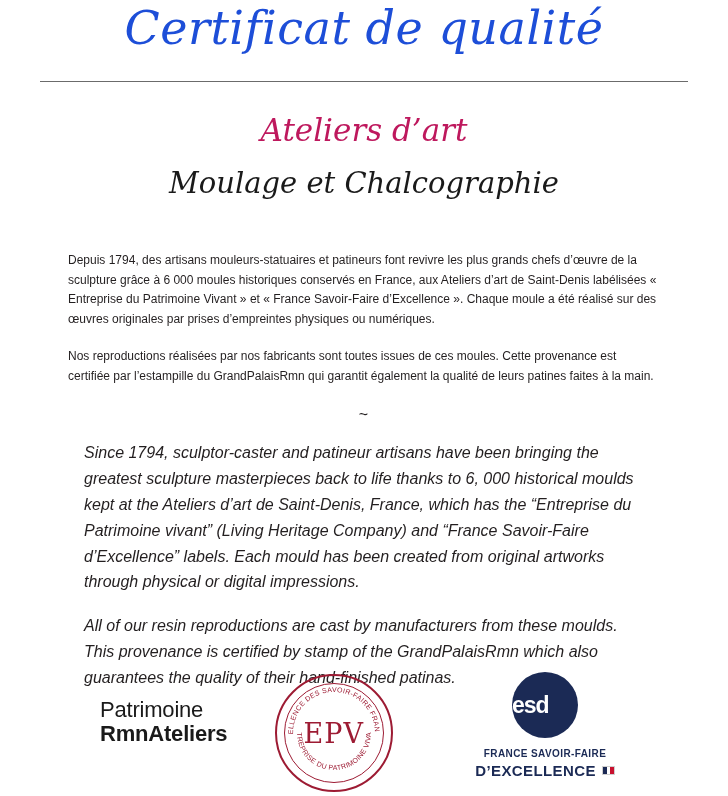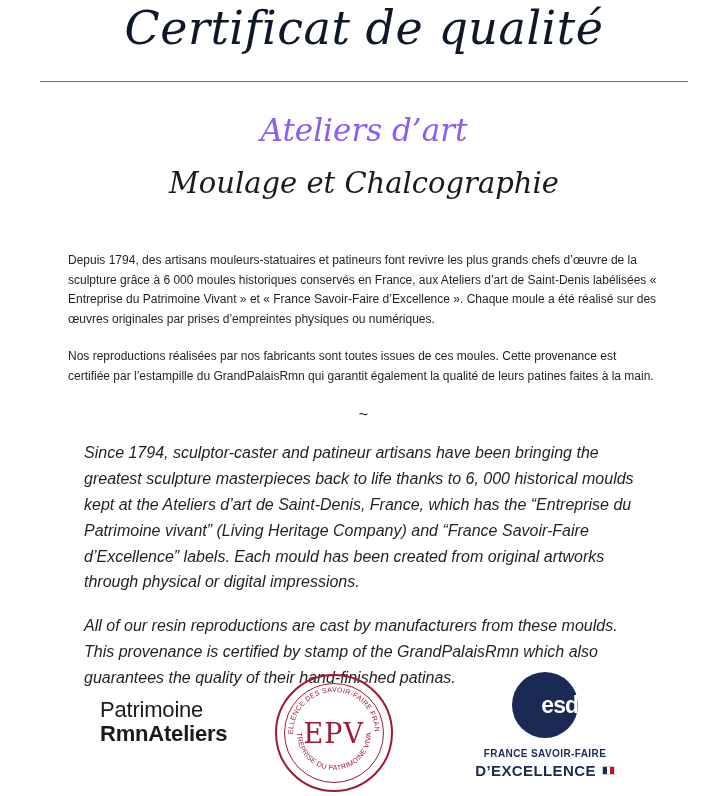--- a/index.html
+++ b/index.html
@@ -24,41 +24,41 @@
   }
 
   
   .title-main {
     font-family: "DejaVu Serif", serif;
     font-style: italic;
     font-weight: 400;
     font-size: 46px;
     text-align: center;
     letter-spacing: 0.5px;
-    color: #0f172a;
+    color: #1d4ed8;
     margin: 0;
     padding-top: 2px;
     line-height: 1.15;
   }
 
   .rule {
     border: none;
     border-top: 1px solid #6b6b6b;
     margin: 26px 40px 0 40px;
   }
 
   .title-sub-wrap {
     text-align: center;
     margin-top: 30px;
   }
   .title-sub1 {
     font-family: "DejaVu Serif", serif;
     font-style: italic;
     font-size: 31px;
-    color: #8b5cf6;
+    color: #be185d;
     line-height: 1.2;
     margin: 16px;
   }
   .title-sub2 {
     font-family: "DejaVu Serif", serif;
     font-style: italic;
     font-size: 29px;
     color: #1a1a1a;
     line-height: 1.25;
     margin: 12px 0 0 0;
@@ -192,21 +192,21 @@
     border-radius: 50%;
     background: #1b2a55;
     margin: 0 auto;
     position: relative;
   }
   .esd-badge span {
     position: absolute;
     left: 0; right: 0;
     top: 50%;
     transform: translateY(-50%);
-    text-align: right;
+    text-align: left;
     color: #ffffff;
     font-family: "Liberation Sans", sans-serif;
     font-size: 23px;
     font-weight: 700;
     letter-spacing: -1px;
   }
   .esd-l1 {
     margin-top: 10px;
     font-family: "Liberation Sans", sans-serif;
     font-size: 10px;

